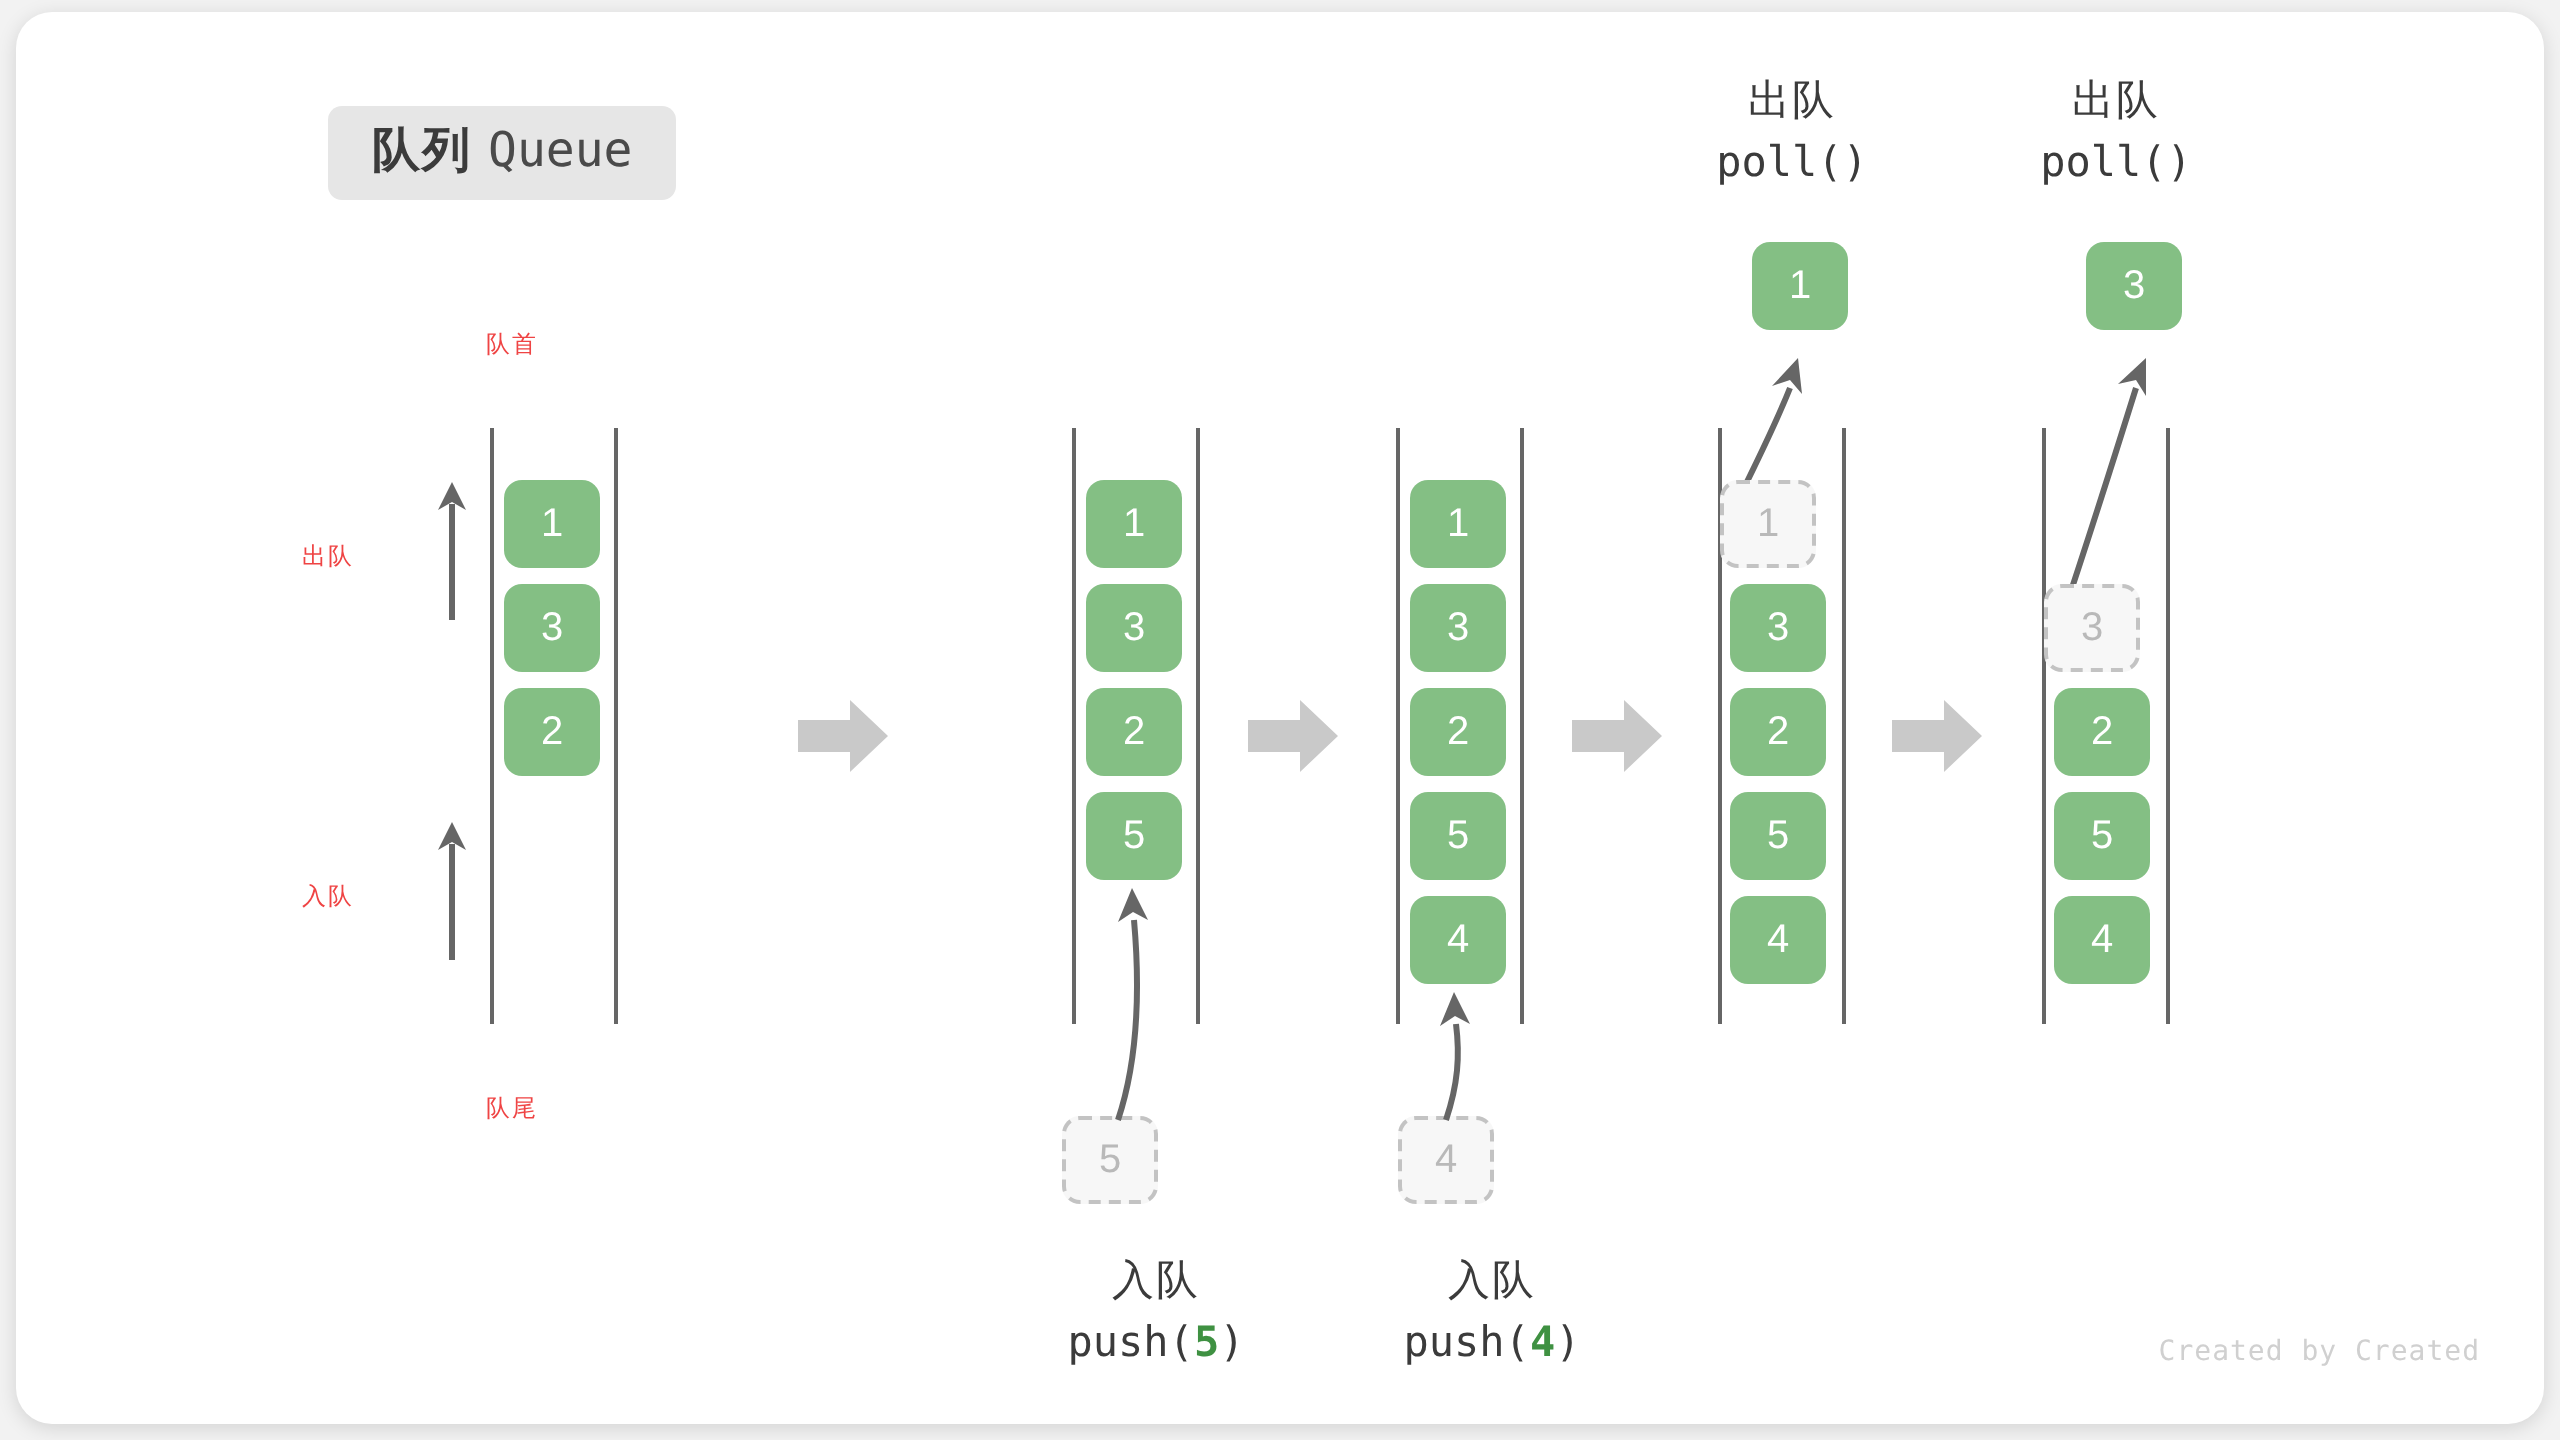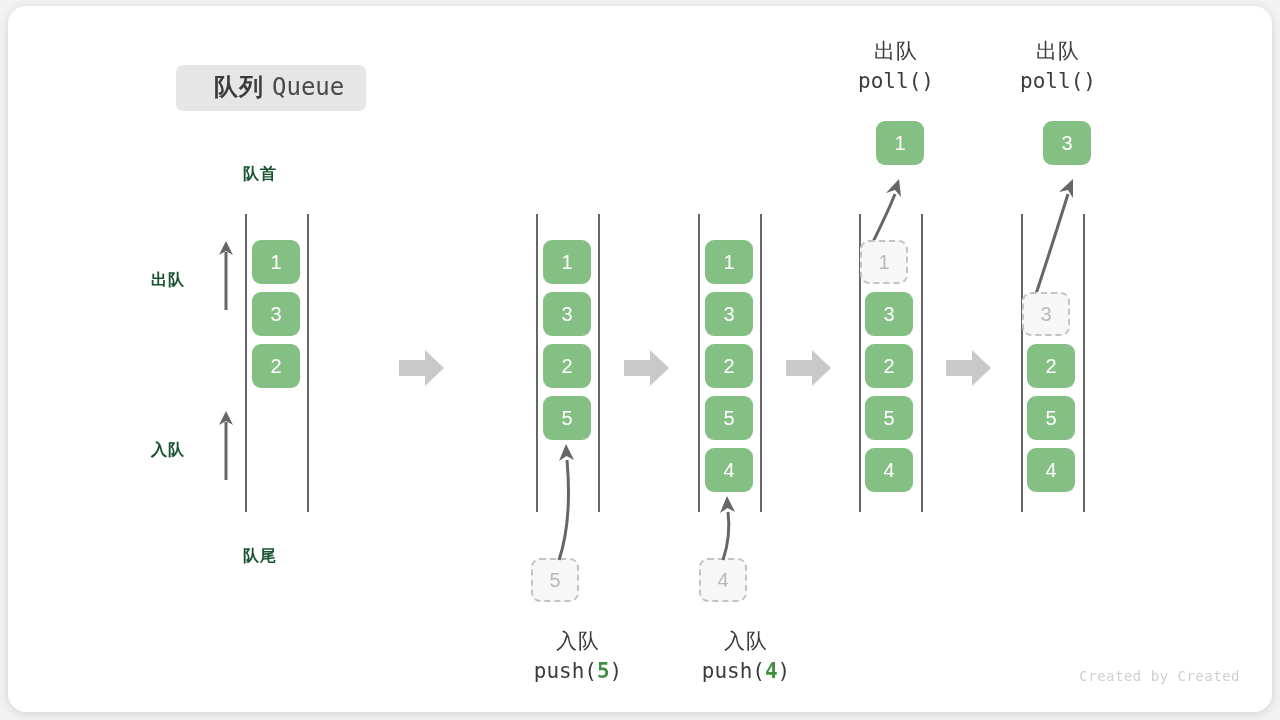--- a/index.html
+++ b/index.html
@@ -26,47 +26,46 @@
     width: 1264px;
     height: 706px;
     background: #ffffff;
     border-radius: 18px;
     box-shadow: 0 2px 10px rgba(0,0,0,0.13);
   }
   .abs { position: absolute; }
 
   
   #title-badge {
-    left: 168px;
+    left: 156px;
     top: 47px;
-    padding: 10px 22px 12px 38px;
+    padding: 10px 22px 12px 22px;
     background: #e6e6e6;
     border-radius: 7px;
     white-space: nowrap;
     line-height: 1;
-    margin-top: 12px;
   }
   #title-badge .cn {
     font-size: 24px;
     font-weight: bold;
     color: #3b3b3b;
     letter-spacing: 1px;
   }
   #title-badge .en {
     font-family: "DejaVu Sans Mono", "Liberation Mono", monospace;
     font-size: 24px;
     color: #4a4a4a;
     margin-left: 8px;
   }
 
   
   .cn-bold {
-    font-size: 16px;
-    font-weight: bold;
-    color: #14532d;
+    font-size: 12px;
+    font-weight: normal;
+    color: #ef4444;
     letter-spacing: 1px;
     white-space: nowrap;
   }
   .op-label {
     text-align: center;
     white-space: nowrap;
     line-height: 1.45;
   }
   .op-label .l1 {
     display: block;

